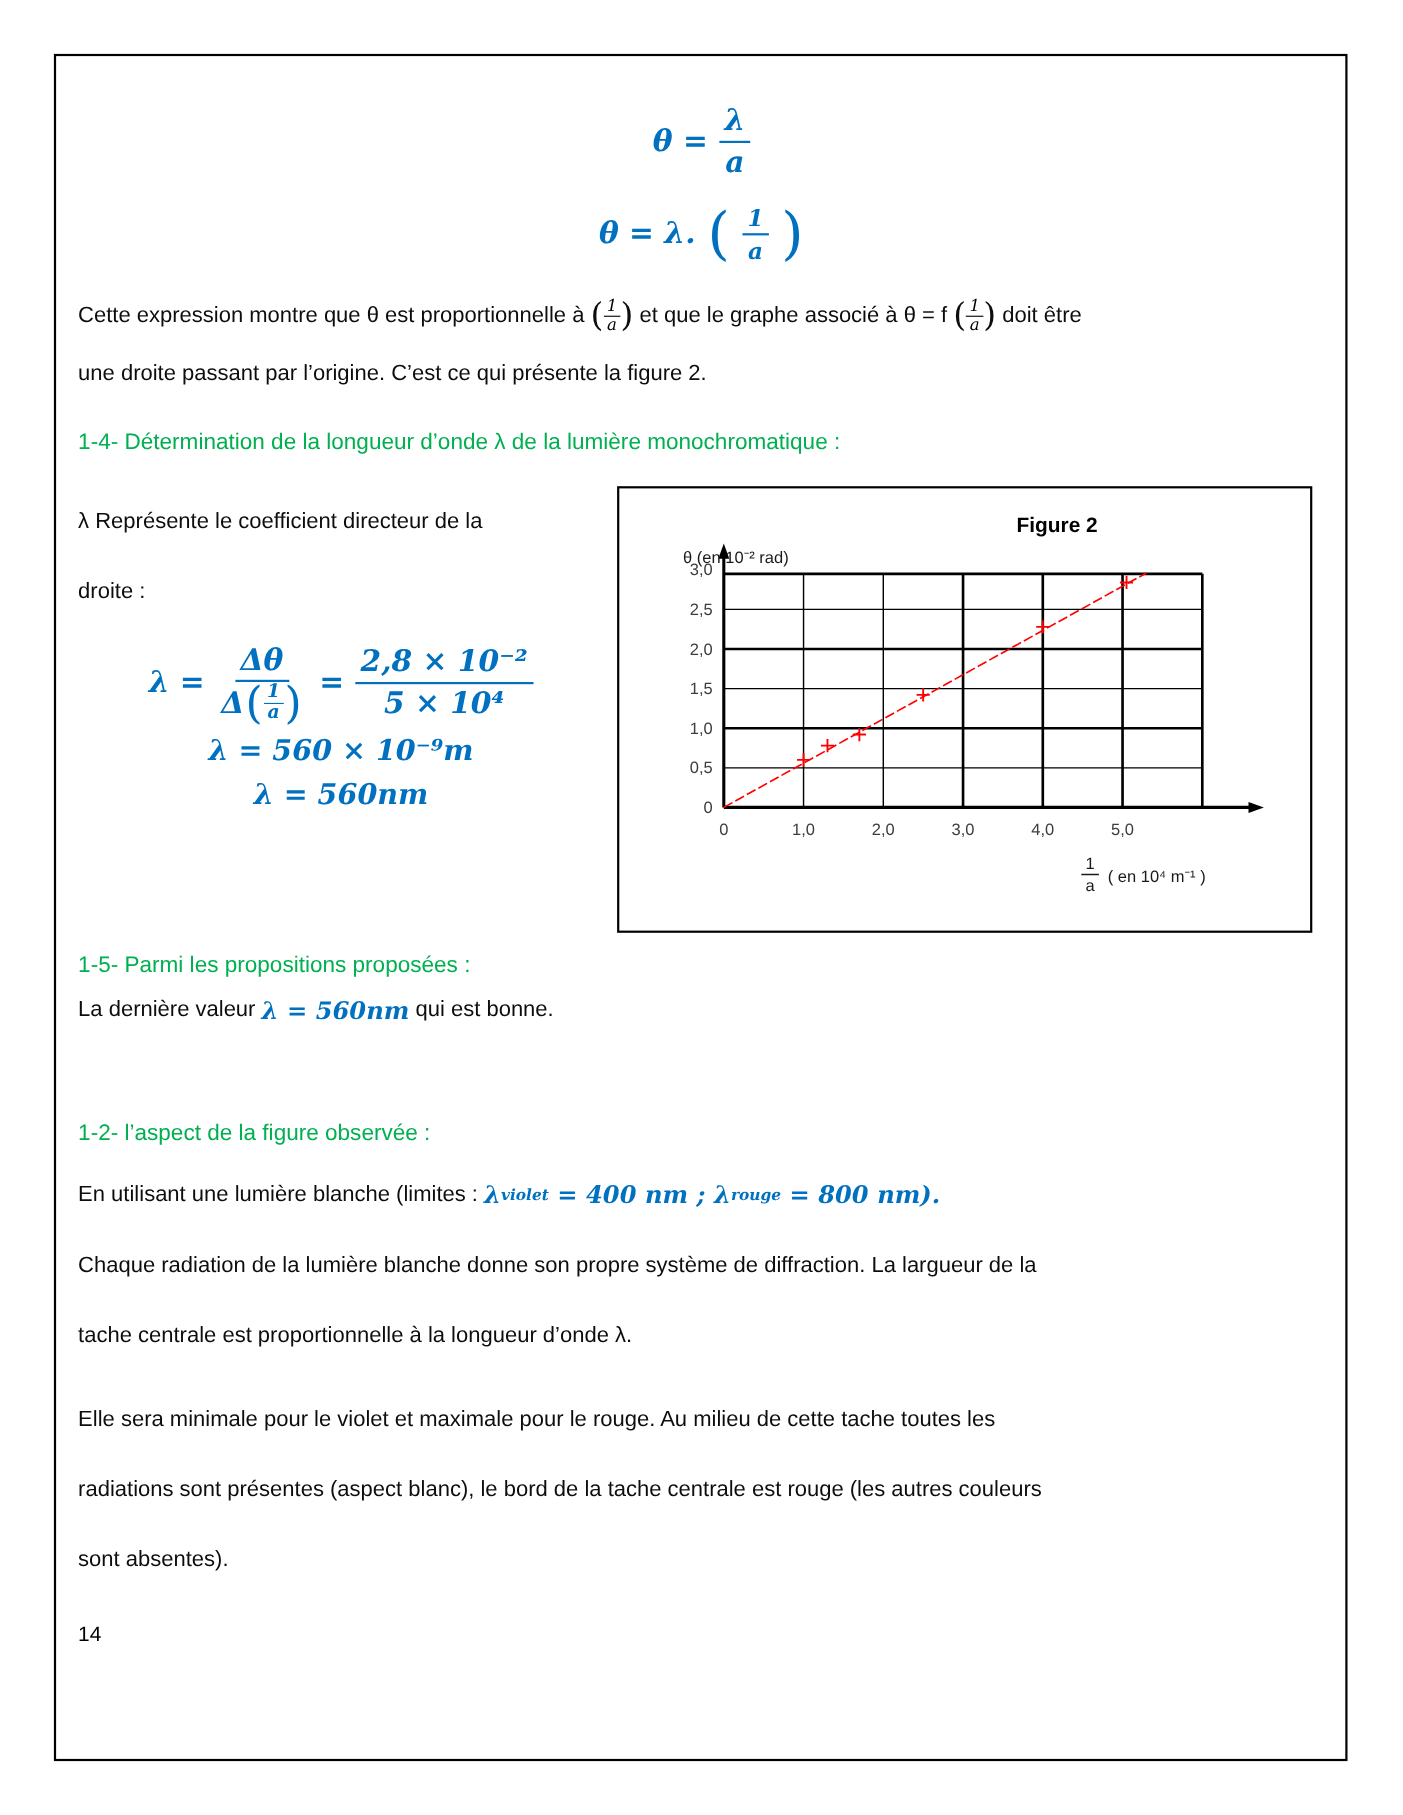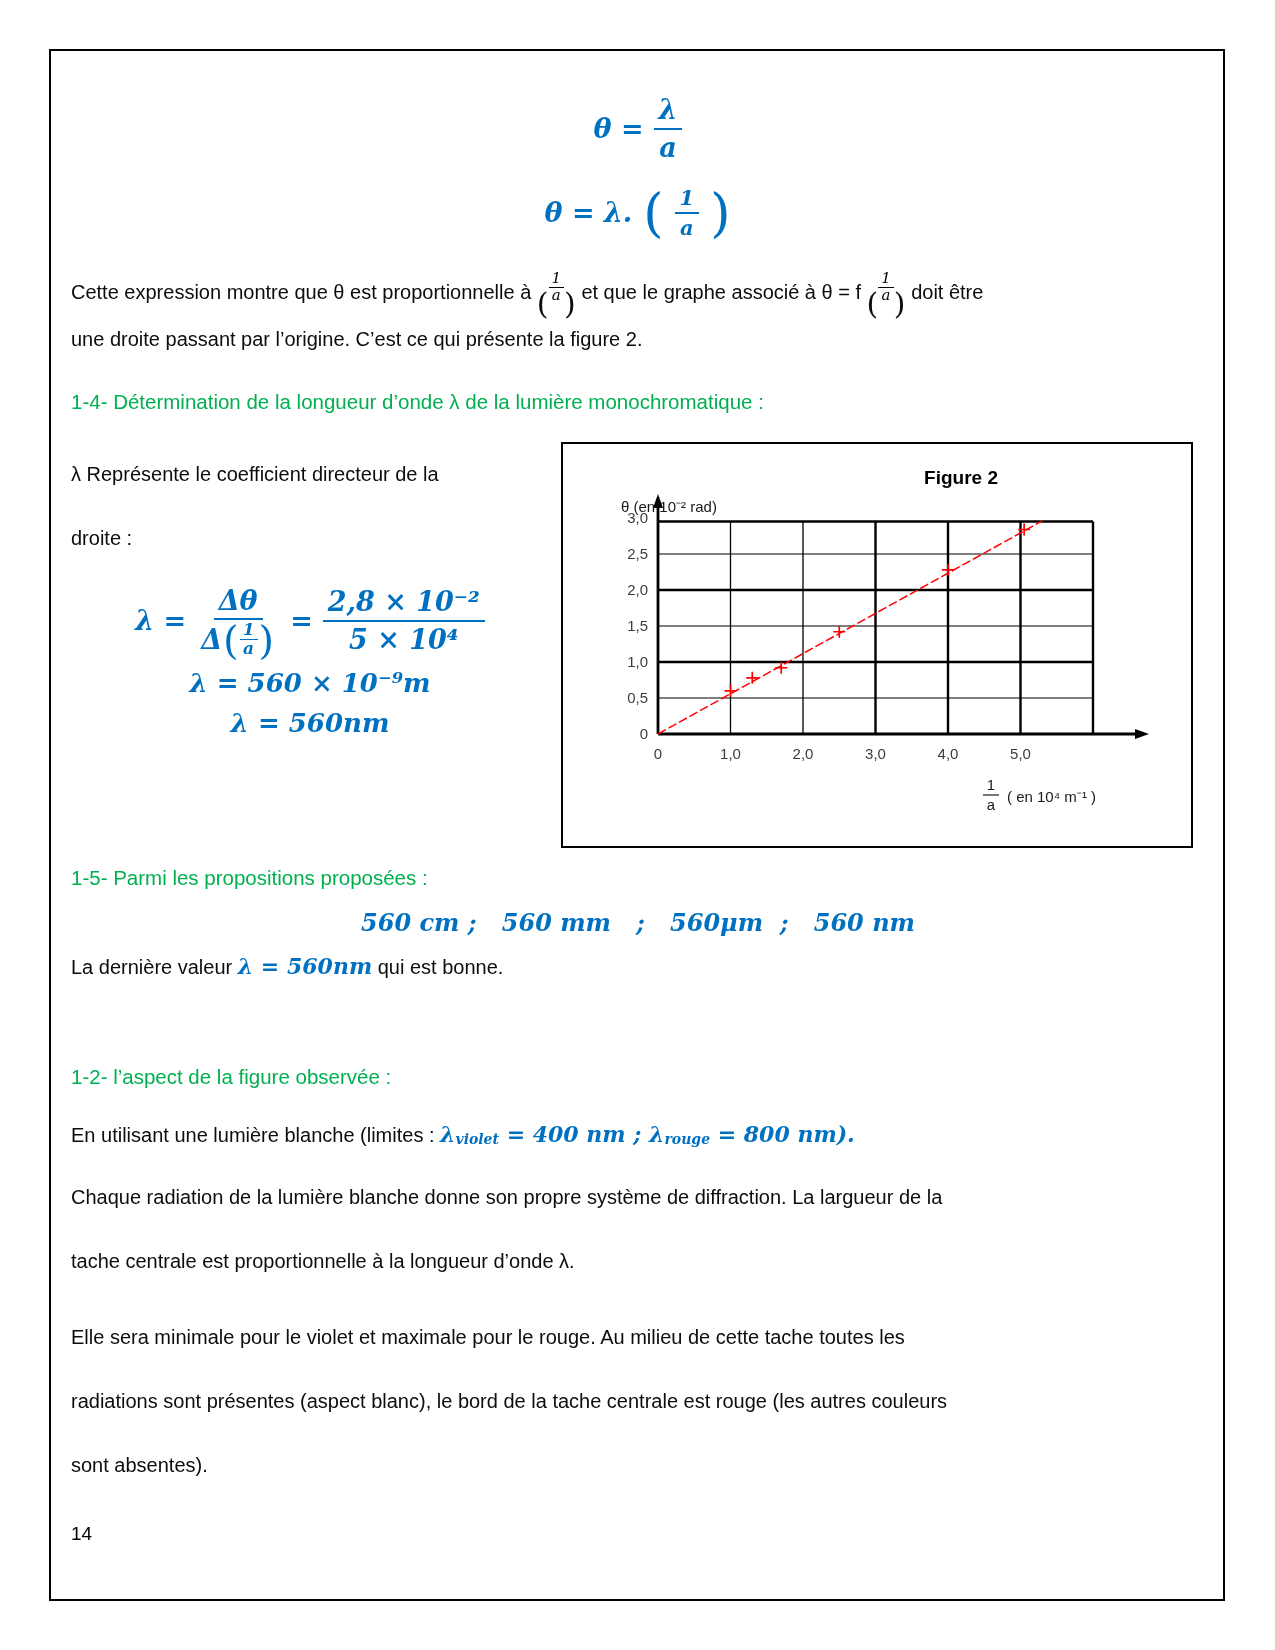--- a/index.html
+++ b/index.html
@@ -21,21 +21,21 @@
   .mnote{color:#000;font-family:"DejaVu Serif",serif;font-style:italic;font-weight:400;
          font-size:24px;margin-left:26px;}
   .sfx{display:inline-flex;flex-direction:column;align-items:center;line-height:1.05;
        font-size:15px;vertical-align:middle;}
   .sfx .n{padding:0 3px;border-bottom:1.4px solid currentColor;}
   .sfx .d{padding:0 3px;}
 
   
   .para{font-size:20px;line-height:1.5;white-space:pre-line;}
   .tall{line-height:3.2;}
-  .pline{display:flex;align-items:flex-end;white-space:pre;font-size:20px;}
+  .pline{display:flex;align-items:center;white-space:pre;font-size:20px;}
   .ip{font-family:"DejaVu Serif",serif;font-weight:400;font-size:30px;line-height:0;}
   .ifr{font-family:"DejaVu Serif",serif;font-style:italic;color:#000;}
   .green{color:#00B050;font-size:20.5px;}
   .blue-run{color:#0070C0;font-family:"DejaVu Serif",serif;font-weight:bold;font-style:italic;font-size:22px;}
   sub.wl{font-size:14px;}
 
   
   .mt-eq1{margin-top:28px;}
   .mt-eq2{margin-top:20px;}
   .mt-p1{margin-top:30px;}
@@ -176,21 +176,20 @@
               <text x="428" y="346" text-anchor="middle" font-size="15" fill="#1a1a1a">1</text>
               <line x1="420" y1="351" x2="436" y2="351" stroke="#1a1a1a" stroke-width="1.2"></line>
               <text x="428" y="366" text-anchor="middle" font-size="15" fill="#1a1a1a">a</text>
               <text x="444" y="358" font-size="15" fill="#1a1a1a">( en 10⁴ m⁻¹ )</text>
             </svg></div>
       </div>
     </div>
 
     <div class="green mt-h15">1-5- Parmi les propositions proposées :</div>
 
-    <div class="props">560 cm ;   560 mm   ;   560μm  ;   560 nm</div>
 
     <div class="pline mt-last">
       <span>La dernière valeur </span>
       <span class="blue-run">λ = 560nm</span>
       <span> qui est bonne.</span>
     </div>
 
     <div class="green mt-h16">1-2- l’aspect de la figure observée :</div>
 
     <div class="pline mt-wl">

